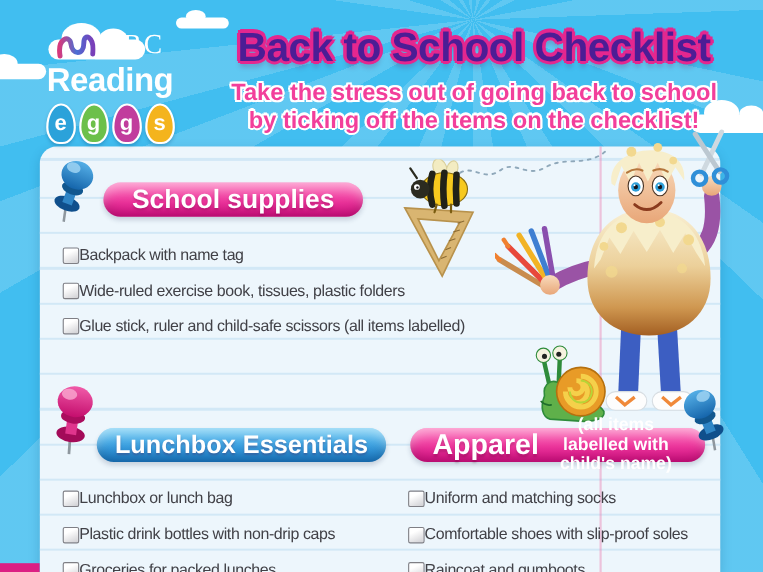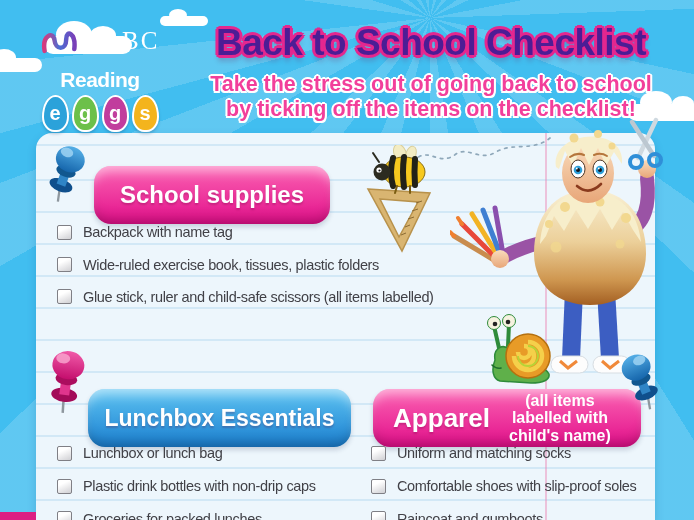--- a/index.html
+++ b/index.html
@@ -21,24 +21,24 @@
   .cloud-b{left:-16px;top:58px;width:58px;height:14px;}
   .cloud-b::before{width:24px;height:17px;left:8px;top:-9px;}
   .cloud-c{left:628px;top:104px;width:78px;height:17px;}
   .cloud-c::before{width:32px;height:23px;left:12px;top:-13px;}
   .cloud-c::after{width:22px;height:15px;left:44px;top:-8px;}
   .cloud-d{left:160px;top:16px;width:48px;height:10px;}
   .cloud-d::before{width:18px;height:12px;left:9px;top:-7px;}
 
   
   .logo{position:absolute;left:28px;top:26px;width:144px;text-align:center;color:#fff;}
-  .logo-top{display:flex;align-items:center;justify-content:center;gap:12px;height:30px;}
+  .logo-top{display:flex;align-items:center;justify-content:center;gap:2px;height:30px;}
   .abc-wordmark{font-family:"Liberation Serif",serif;font-size:25px;letter-spacing:2px;}
   .logo-divider{width:1.5px;height:24px;background:rgba(255,255,255,.85);}
-  .reading-label{font-size:21px;font-weight:bold;letter-spacing:-.5px;margin-top:12px;}
+  .reading-label{font-size:30px;font-weight:bold;letter-spacing:-.5px;margin-top:1px;}
   .eggs-row{display:flex;justify-content:center;gap:3px;margin-top:3px;}
   .egg-letter{width:27px;height:37px;border:2.5px solid #fff;box-sizing:border-box;
     border-radius:50% 50% 46% 46% / 60% 60% 42% 42%;
     display:flex;align-items:center;justify-content:center;
     color:#fff;font-weight:bold;font-size:20px;box-shadow:0 2px 3px rgba(0,60,110,.25);}
   .egg-blue{background:#2ba2da;} .egg-green{background:#6cc04a;}
   .egg-magenta{background:#c13d9d;} .egg-yellow{background:#f4b41d;}
 
   
   .title-block{position:absolute;left:175px;top:22px;width:512px;text-align:center;}
@@ -55,36 +55,36 @@
     background-color:#edf6fc;border-radius:16px 16px 0 0;
     background-image:repeating-linear-gradient(to bottom,
       rgba(0,0,0,0) 0 30px, #d2e8f6 30px 32px);
     background-position:0 16px;
     box-shadow:0 4px 10px rgba(10,60,110,.18);}
   .margin-line{position:absolute;left:509px;top:0;width:2px;height:100%;
     background:rgba(236,130,180,.45);}
   .bottom-strip{position:absolute;left:0;top:512px;width:36px;height:8px;background:#dc1f83;}
 
   
-  .banner{position:absolute;height:58px;border-radius:17px;display:flex;align-items:center;
+  .banner{position:absolute;height:31px;border-radius:17px;display:flex;align-items:center;
     justify-content:center;color:#fff;font-weight:bold;
     box-shadow:inset 0 12px 12px -7px rgba(255,255,255,.55),
       inset 0 -12px 14px -9px rgba(0,0,0,.28), 0 3px 5px rgba(20,40,80,.18);}
   .banner.pink{background:linear-gradient(#fb64b3,#e20f8a);}
   .banner.blue{background:linear-gradient(#5ec4f2,#1b7fd0);}
   .banner-label{text-shadow:0 2px 2px rgba(90,0,50,.25);}
   .banner-school{left:94px;top:166px;width:236px;font-size:24px;}
   .banner-lunch{left:88px;top:389px;width:263px;font-size:23px;}
   .banner-apparel{left:373px;top:389px;width:268px;gap:9px;}
   .banner-apparel .banner-label{font-size:26px;}
   .banner-note{width:122px;font-size:16px;line-height:1.1;text-align:center;font-weight:bold;}
 
   
   .checklist{position:absolute;display:flex;flex-direction:column;}
-  .check-row{display:flex;align-items:center;height:32.4px;gap:11px;}
+  .check-row{display:flex;align-items:center;height:32.4px;}
   .checkbox{width:13px;height:13px;flex:0 0 13px;border:1.6px solid #7f7f85;border-radius:2px;
     background:linear-gradient(155deg,#ffffff 30%,#cfcfd3);box-shadow:inset 0 1px 1px #fff;}
   .item-label{font-size:14.5px;letter-spacing:-.35px;color:#414147;white-space:nowrap;}
   .list-school{left:57px;top:216px;}
   .list-lunch{left:57px;top:437px;}
   .list-apparel{left:371px;top:437px;}
   .list-lunch .check-row,.list-apparel .check-row{height:32.8px;}
 
   svg.art{position:absolute;}
 </style>

